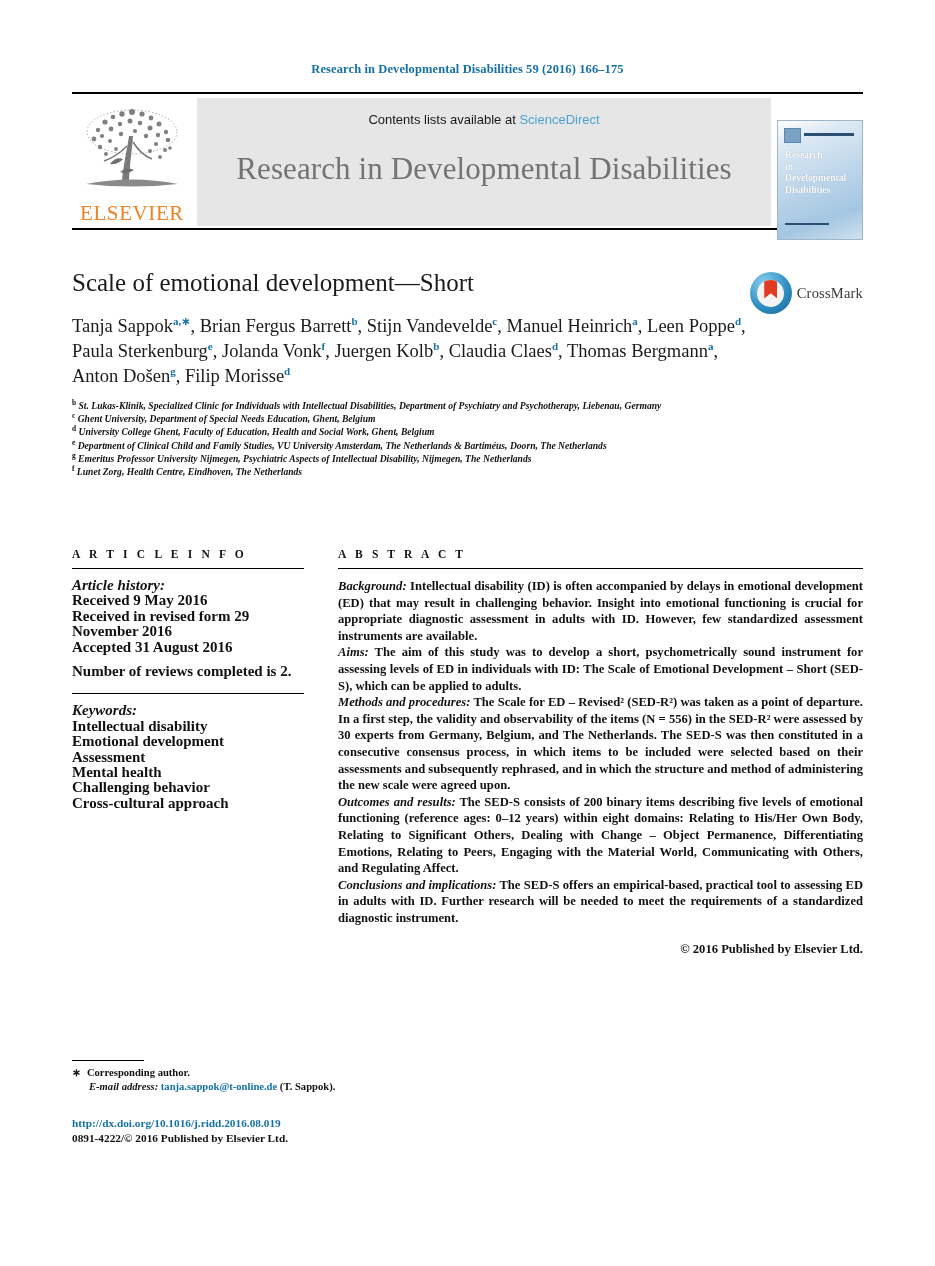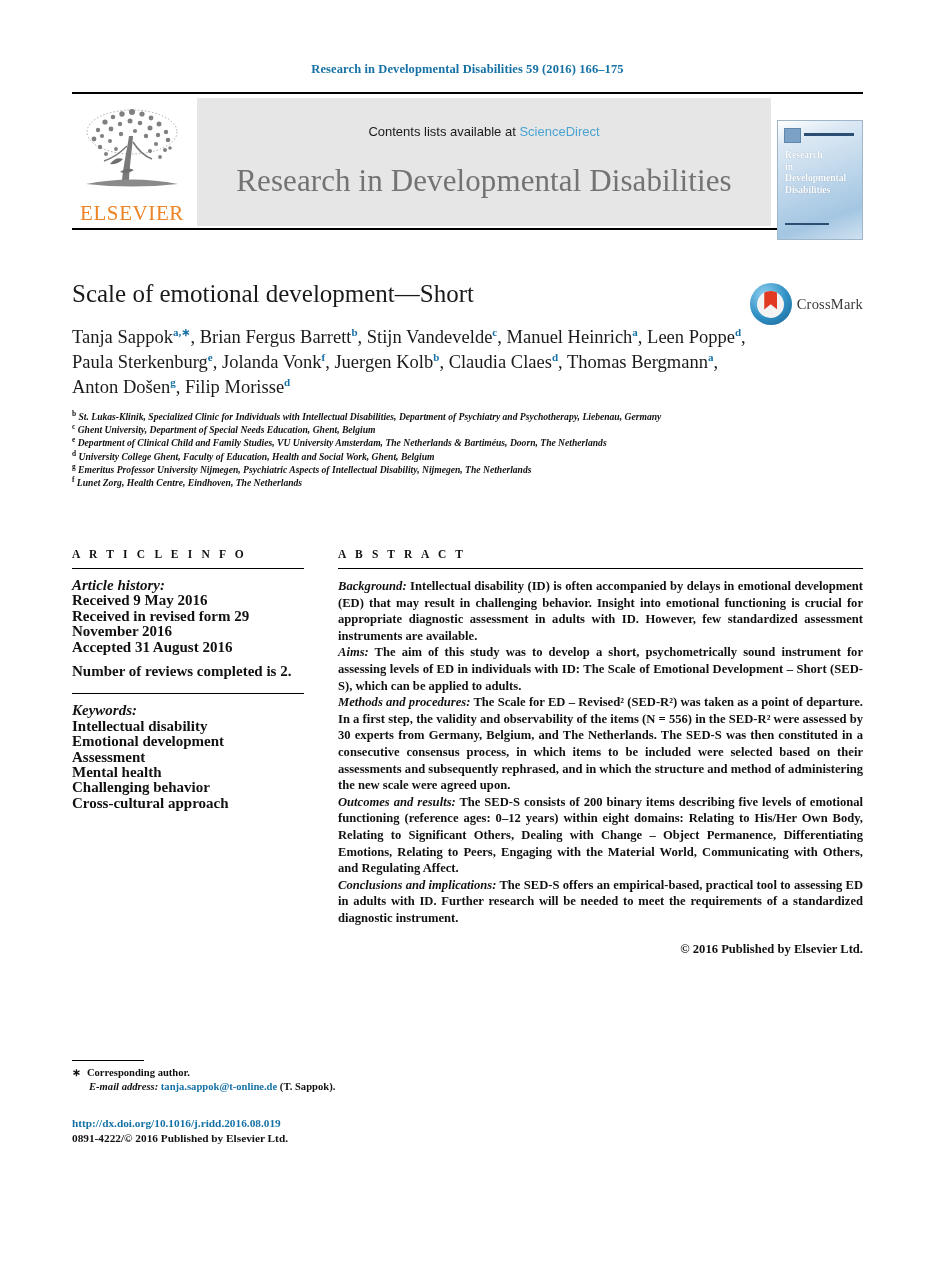--- a/index.html
+++ b/index.html
@@ -74,21 +74,21 @@
   }
   .journal-band {
     flex: 1 1 auto;
     background: #e6e6e6;
     margin-left: 5px;
     margin-right: 6px;
     display: flex;
     flex-direction: column;
     align-items: center;
     justify-content: flex-start;
-    padding-top: 26px;
+    padding-top: 14px;
   }
   .contents-line {
     font-family: "Liberation Sans", sans-serif;
     font-size: 13px;
     color: #1a1a1a;
   }
   .contents-line a {
     color: #4ba3d3;
     text-decoration: none;
   }
@@ -141,21 +141,21 @@
   }
   .rule-bottom {
     border-top: 2.6px solid #000;
     width: 791px;
     margin-top: 2px;
   }
 
   
   .title-block {
     position: absolute;
-    top: 279px;
+    top: 268px;
     left: 72px;
     width: 791px;
   }
   .article-title {
     font-family: "Liberation Serif", serif;
     font-size: 25px;
     line-height: 30px;
     color: #1a1a1a;
     margin: 0;
     font-weight: normal;
@@ -419,22 +419,22 @@
           </div>
       </div>
       <div class="cm-label">CrossMark</div>
     </div>
 
     <div class="authors">Tanja Sappok<sup>a,∗</sup>, Brian Fergus Barrett<sup>b</sup>, Stijn Vandevelde<sup>c</sup>, Manuel Heinrich<sup>a</sup>, Leen Poppe<sup>d</sup>, Paula Sterkenburg<sup>e</sup>, Jolanda Vonk<sup>f</sup>, Juergen Kolb<sup>b</sup>, Claudia Claes<sup>d</sup>, Thomas Bergmann<sup>a</sup>, Anton Došen<sup>g</sup>, Filip Morisse<sup>d</sup></div>
 
     <div class="affils">
         <span class="a-line"><sup>b</sup> St. Lukas-Klinik, Specialized Clinic for Individuals with Intellectual Disabilities, Department of Psychiatry and Psychotherapy, Liebenau, Germany</span>
         <span class="a-line"><sup>c</sup> Ghent University, Department of Special Needs Education, Ghent, Belgium</span>
+        <span class="a-line"><sup>d</sup> University College Ghent, Faculty of Education, Health and Social Work, Ghent, Belgium</span>
         <span class="a-line"><sup>e</sup> Department of Clinical Child and Family Studies, VU University Amsterdam, The Netherlands &amp; Bartiméus, Doorn, The Netherlands</span>
-        <span class="a-line"><sup>d</sup> University College Ghent, Faculty of Education, Health and Social Work, Ghent, Belgium</span>
         <span class="a-line"><sup>g</sup> Emeritus Professor University Nijmegen, Psychiatric Aspects of Intellectual Disability, Nijmegen, The Netherlands</span>
         <span class="a-line"><sup>f</sup> Lunet Zorg, Health Centre, Eindhoven, The Netherlands</span>
       </div>
   </div>
 
   <div class="infoabs">
 
     <div class="col-info">
       <div class="sec-head">A R T I C L E   I N F O</div>
       <div class="hr-thin"></div>

